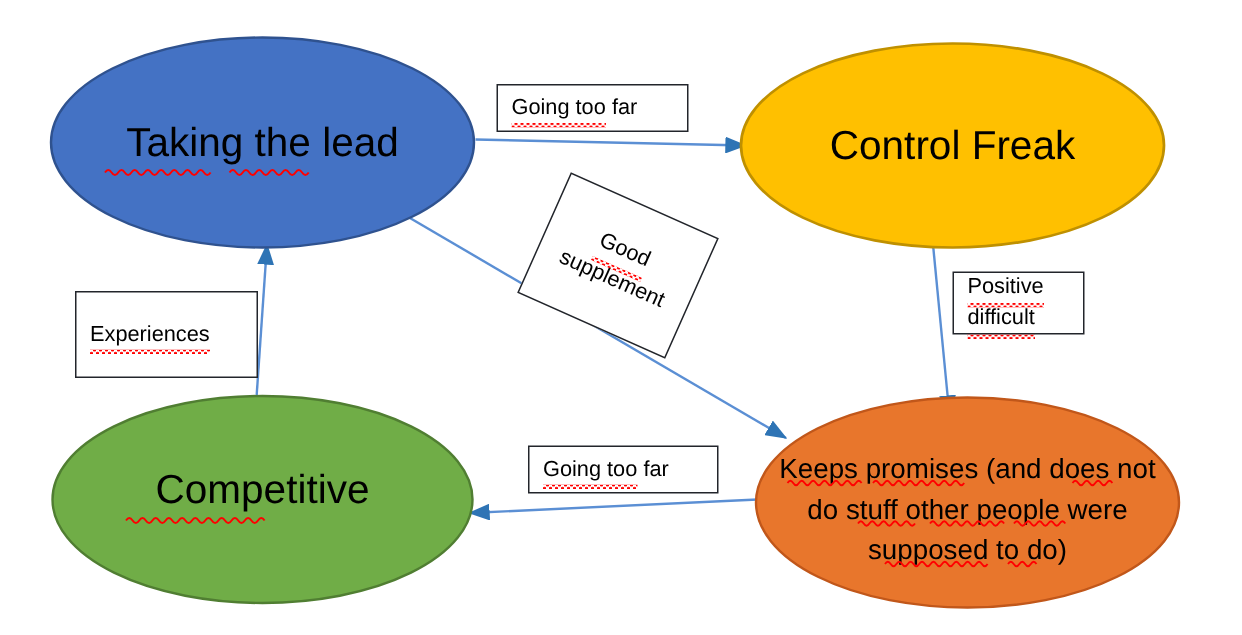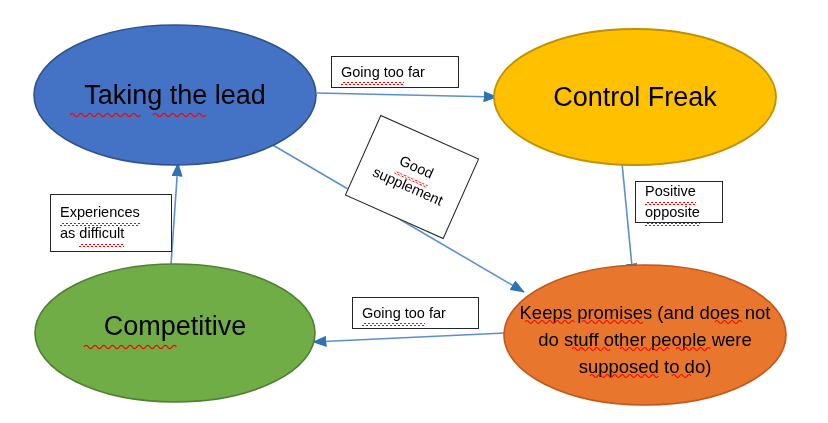--- a/index.html
+++ b/index.html
@@ -146,25 +146,24 @@
     <div class="line"><span class="sq">Going too</span> far</div>
   </div>
 
   <div class="label-box center" id="supplement-box" style="left:358px; top:133px; width:108px; height:88px;">
     <div class="line"><span class="sq sq-w">Good</span></div>
     <div class="line">supplement</div>
   </div>
 
   <div class="label-box" id="positive-opposite" style="left:635px; top:181px; width:88px; height:42px;">
     <div class="line"><span class="sq">Positive</span></div>
-    <div class="line"><span class="sq">opposite</span></div>
+    <div class="line"><span class="sq">difficult</span></div>
   </div>
 
   <div class="label-box" id="experiences-as-difficult" style="left:50px; top:194px; width:122px; height:58px;">
     <div class="line"><span class="sq">Experiences</span></div>
-    <div class="line">as <span class="sq">difficult</span></div>
   </div>
 
   <div class="label-box" id="going-too-far-bottom" style="left:352px; top:297px; width:127px; height:32px;">
     <div class="line"><span class="sq">Going too</span> far</div>
   </div>
 
 </div>
 
 </body></html>

